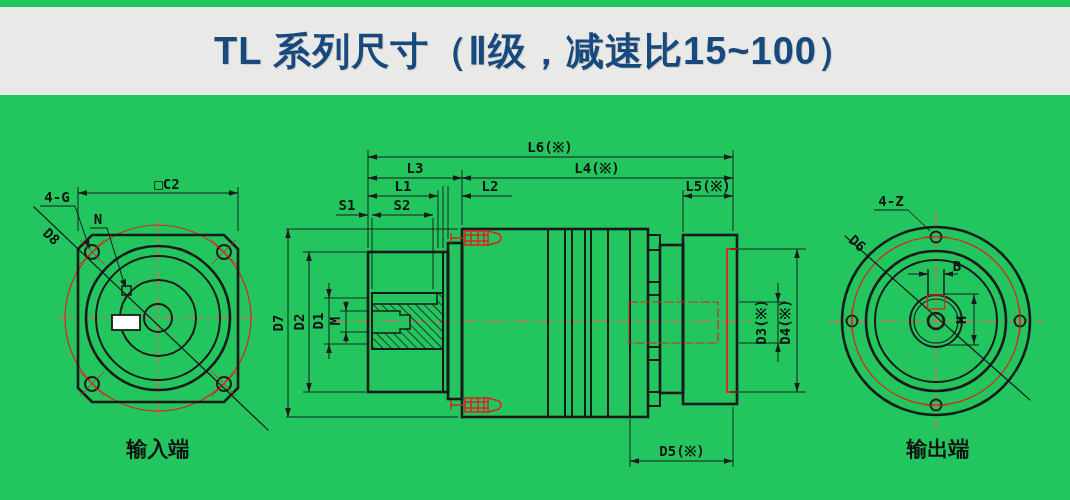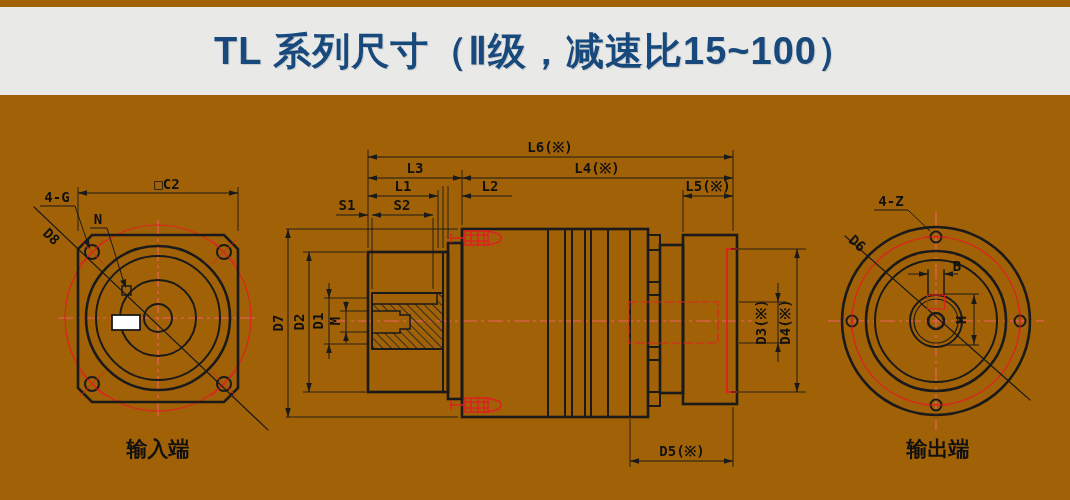--- a/index.html
+++ b/index.html
@@ -1,16 +1,16 @@
 <!DOCTYPE html>
 <html><head>
 <meta charset="utf-8">
 <style>
   html,body{margin:0;padding:0;background:#ffffff;}
-  #page{position:relative;width:1070px;height:500px;background:#a16207;overflow:hidden;
+  #page{position:relative;width:1070px;height:500px;background:#22c55e;overflow:hidden;
         font-family:"Liberation Sans",sans-serif;}
   #title-band{position:absolute;left:0;top:7px;width:1070px;height:88px;background:#e9e9e7;
         display:flex;align-items:center;justify-content:center;}
   #title-band .t{font-size:38px;font-weight:bold;color:#17497d;letter-spacing:1px;
         text-shadow:1px 1px 0 rgba(120,120,120,0.25);}
   svg{position:absolute;left:0;top:0;}
   .k{stroke:#1a1a1a;fill:none;stroke-linecap:square;}
   .w1{stroke-width:1.2;} .w15{stroke-width:1.5;} .w2{stroke-width:2;} .w25{stroke-width:2.6;}
   .r{stroke:#dd2222;fill:none;stroke-linecap:square;}
   .cl{stroke:#f06060;stroke-width:1.1;fill:none;stroke-dasharray:15 4 3 4;}

